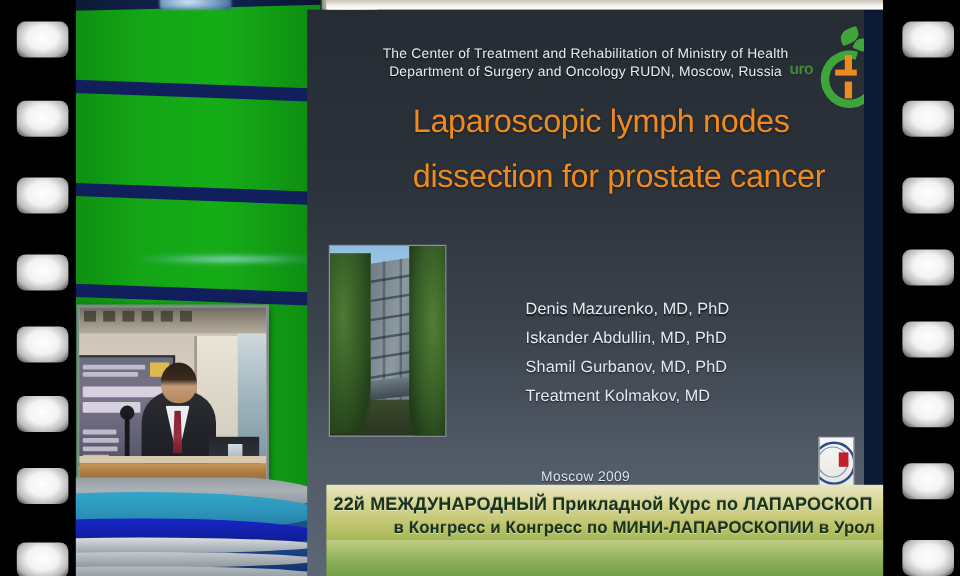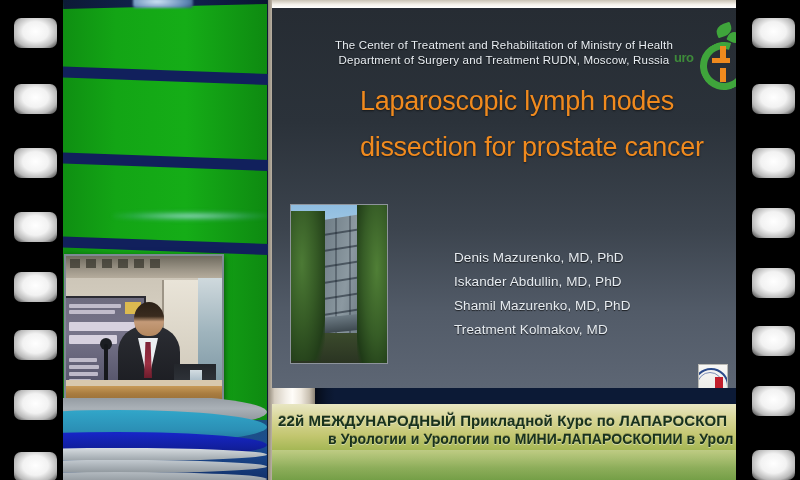--- a/index.html
+++ b/index.html
@@ -84,21 +84,21 @@
   #deskarc{position:absolute;left:63px;top:398px;width:210px;height:82px;z-index:14;overflow:hidden;}
   .arc{position:absolute;left:-96px;width:300px;border-radius:50%;}
   .arc-top{top:-4px;height:36px;background:linear-gradient(180deg,#8d949b 0%,#aab1b7 40%,#7c848b 100%);}
   .arc-teal{top:12px;height:34px;background:linear-gradient(180deg,#31a6c9 0%,#2b8fb5 60%,#1f6f92 100%);}
   .arc-blue{top:34px;height:26px;background:linear-gradient(180deg,#1726c9 0%,#111f9e 60%,#0c1678 100%);}
   .arc-sil1{top:50px;height:13px;background:linear-gradient(180deg,#d7dde1 0%,#9ba3a9 100%);}
   .arc-sil2{top:62px;height:13px;background:linear-gradient(180deg,#c2c9cf 0%,#8f979d 100%);}
   .arc-sil3{top:74px;height:14px;background:linear-gradient(180deg,#b3bac0 0%,#848c92 100%);}
 
   
-  #slide{position:absolute;left:272px;top:8px;width:464px;height:380px;z-index:20;overflow:hidden;
+  #slide{position:absolute;left:256px;top:8px;width:464px;height:472px;z-index:20;overflow:hidden;
          background:linear-gradient(180deg,#262c33 0%,#2b323a 30%,#3c444e 58%,#525b68 80%,#5d6674 100%);}
   #slidetop{position:absolute;left:272px;top:0;width:464px;height:8px;z-index:22;
          background:linear-gradient(180deg,#c9c2b4 0%,#f4f1ea 55%,#ffffff 100%);}
 
   .org-lines{position:absolute;left:0;top:30px;width:100%;text-align:center;
          color:#e9eef3;font-size:11.5px;line-height:15px;letter-spacing:.2px;
          text-shadow:0 1px 1px rgba(0,0,0,.75);}
   .org-lines div{white-space:nowrap;}
 
   .slide-title{position:absolute;left:88px;top:70px;width:360px;
@@ -224,21 +224,21 @@
     <div class="arc arc-sil2"></div>
     <div class="arc arc-sil3"></div>
   </div>
 
   <div id="slidetop"></div>
 
   <div id="slide">
 
     <div class="org-lines">
       <div>The Center of Treatment and Rehabilitation of Ministry of Health</div>
-      <div>Department of Surgery and Treatment RUDN, Moscow, Russia</div>
+      <div>Department of Surgery and Oncology RUDN, Moscow, Russia</div>
     </div>
 
     <div class="eurologo">
       <span class="txt">uro</span>
       <span class="ring"></span>
       <span class="leaf" style="left:40px;top:0px;width:16px;height:12px;transform:rotate(-20deg);"></span>
       <span class="leaf" style="left:52px;top:8px;width:14px;height:11px;transform:rotate(25deg);"></span>
       <span class="bar" style="left:44px;top:22px;width:6px;height:16px;"></span>
       <span class="bar" style="left:44px;top:44px;width:6px;height:14px;"></span>
       <span class="bar" style="left:36px;top:34px;width:18px;height:5px;"></span>
@@ -263,37 +263,37 @@
       </span>
       <span class="ph-canopy"></span>
       <span class="ph-ground"></span>
       <span class="ph-tree-l"></span>
       <span class="ph-tree-r"></span>
     </div>
 
     <div class="authors">
       <div>Denis Mazurenko, MD, PhD</div>
       <div>Iskander Abdullin, MD, PhD</div>
-      <div>Shamil Mazurenko, MD, PhD</div>
+      <div>Shamil Gurbanov, MD, PhD</div>
       <div>Treatment Kolmakov, MD</div>
     </div>
 
     <div class="moscow">Moscow 2009</div>
 
     <div class="seal">
       <span class="circle"></span>
       <span class="circle2"></span>
       <span class="redbar"></span>
     </div>
   </div>
 
   <div id="banner">
     <div class="bg-soft"></div>
     <div class="bline bline1">22й МЕЖДУНАРОДНЫЙ Прикладной Курс по ЛАПАРОСКОП</div>
-    <div class="bline bline2">в Урологии и Урологии по МИНИ-ЛАПАРОСКОПИИ в Урол</div>
+    <div class="bline bline2">в Конгресс и Конгресс по МИНИ-ЛАПАРОСКОПИИ в Урол</div>
   </div>
 
   <div class="filmstrip left">
     <span class="sprocket" style="top:18px;"></span>
     <span class="sprocket" style="top:84px;"></span>
     <span class="sprocket" style="top:148px;"></span>
     <span class="sprocket" style="top:212px;"></span>
     <span class="sprocket" style="top:272px;"></span>
     <span class="sprocket" style="top:330px;"></span>
     <span class="sprocket" style="top:390px;"></span>

